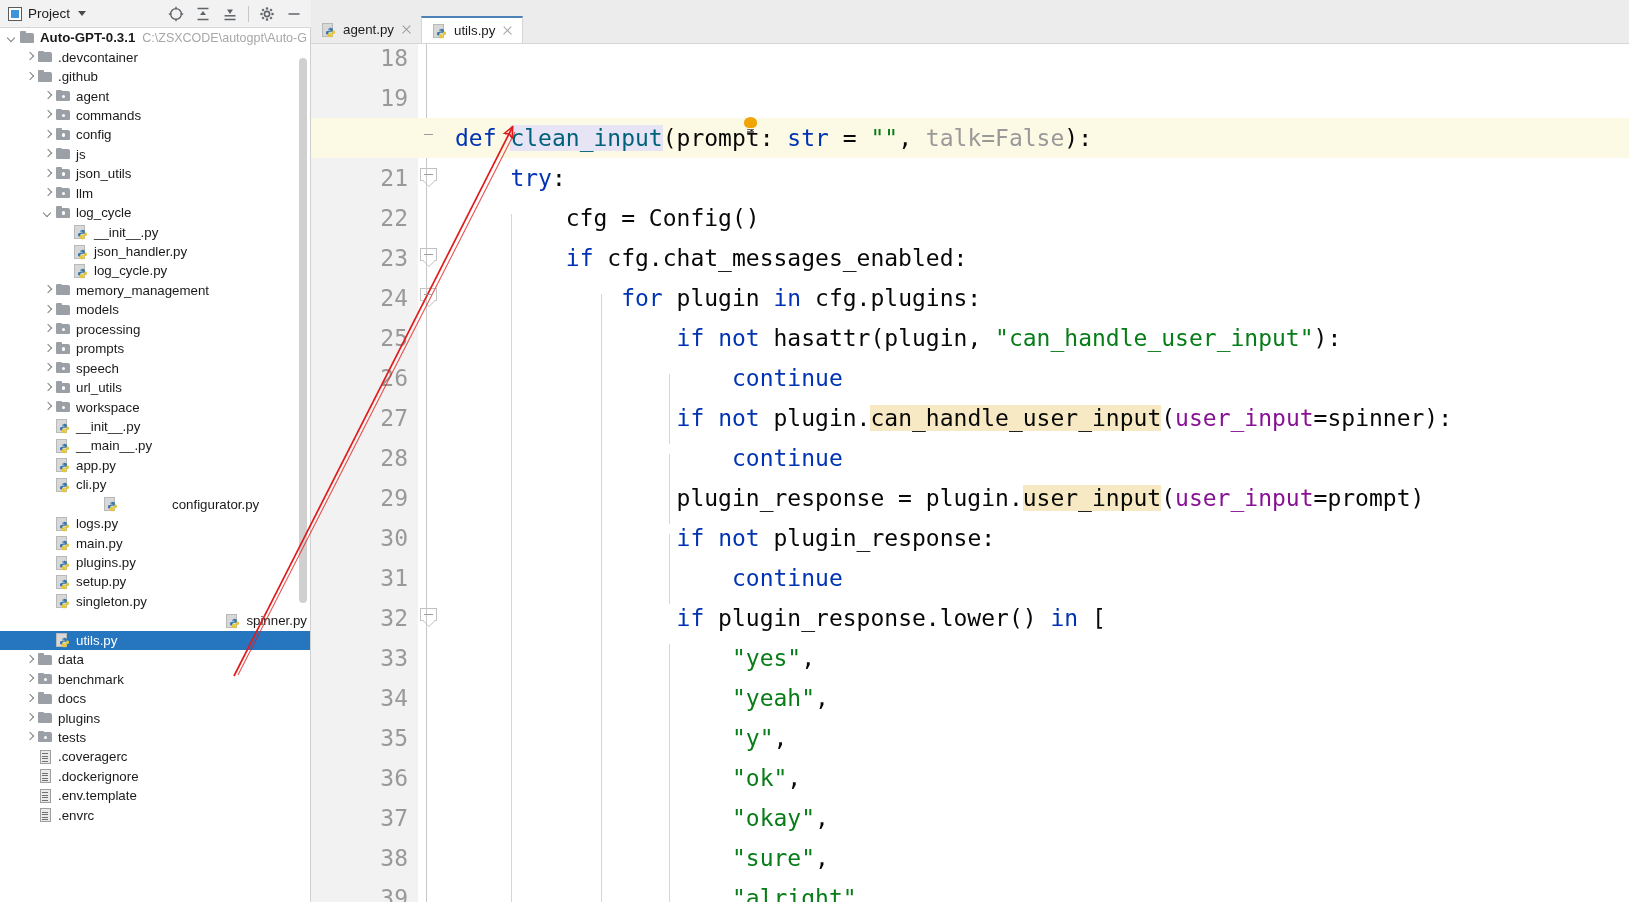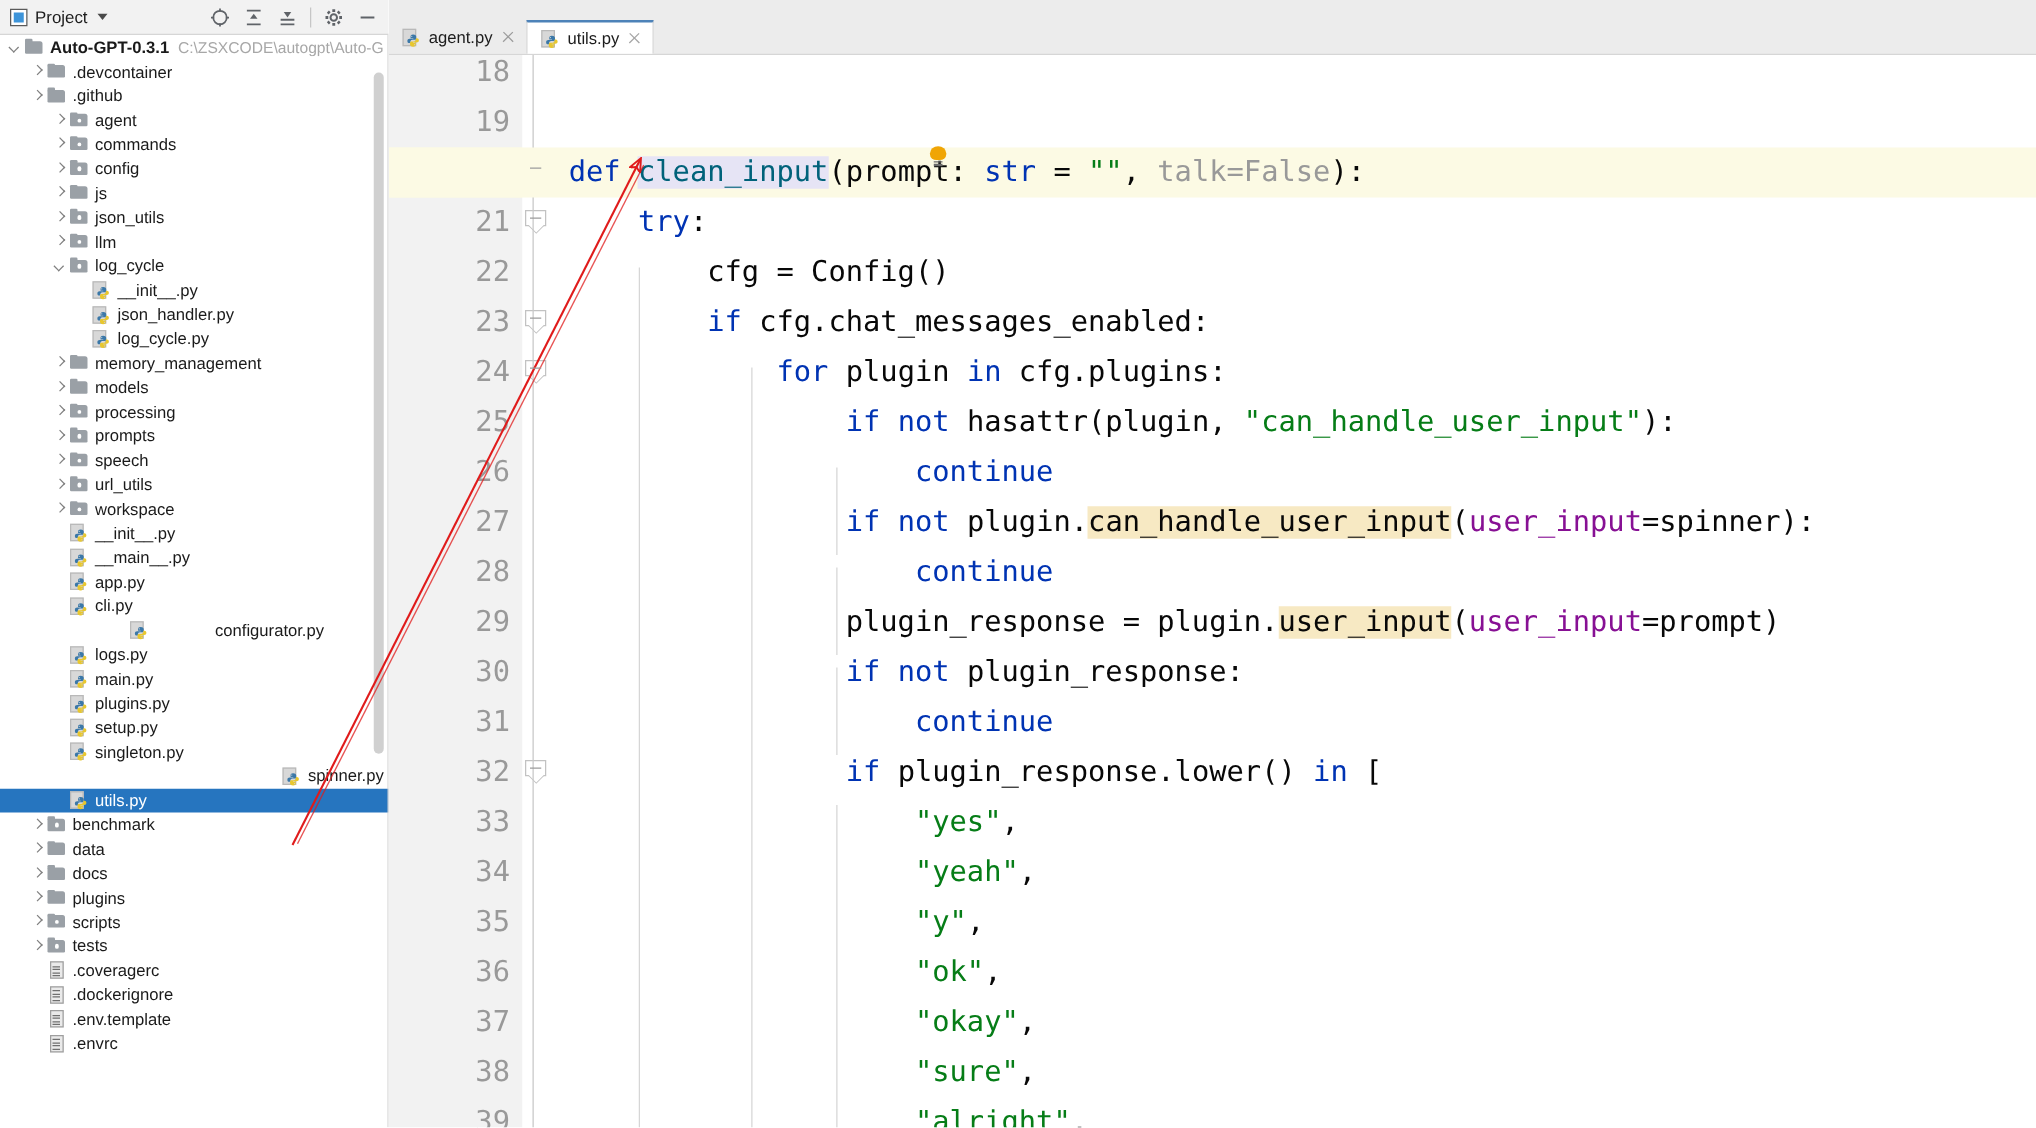--- a/index.html
+++ b/index.html
@@ -717,46 +717,39 @@
             <span class="ico py">
               <svg width="11" height="11" viewBox="0 0 16 16" class="pysnake">
                 <path d="M8 1 C5.4 1 5 2.3 5 3.6 L5 5.1 L8.2 5.1 L8.2 5.7 L3.9 5.7 C2.4 5.7 1.3 6.6 1.3 8.3 C1.3 10 2.3 10.9 3.5 10.9 L4.8 10.9 L4.8 9.2 C4.8 7.9 5.9 6.9 7.2 6.9 L10 6.9 C11 6.9 11.6 6.2 11.6 5.2 L11.6 3.6 C11.6 2.3 10.7 1 8 1 Z M6.4 2.3 C6.8 2.3 7.1 2.6 7.1 3 C7.1 3.4 6.8 3.7 6.4 3.7 C6 3.7 5.7 3.4 5.7 3 C5.7 2.6 6 2.3 6.4 2.3 Z" fill="#3b78a8"></path>
                 <path d="M8 15 C10.6 15 11 13.7 11 12.4 L11 10.9 L7.8 10.9 L7.8 10.3 L12.1 10.3 C13.6 10.3 14.7 9.4 14.7 7.7 C14.7 6 13.7 5.1 12.5 5.1 L11.2 5.1 L11.2 6.8 C11.2 8.1 10.1 9.1 8.8 9.1 L6 9.1 C5 9.1 4.4 9.8 4.4 10.8 L4.4 12.4 C4.4 13.7 5.3 15 8 15 Z M9.6 13.7 C9.2 13.7 8.9 13.4 8.9 13 C8.9 12.6 9.2 12.3 9.6 12.3 C10 12.3 10.3 12.6 10.3 13 C10.3 13.4 10 13.7 9.6 13.7 Z" fill="#e8c72e"></path>
               </svg>
             </span>
             <span class="label">utils.py</span>
           </div>
           <div class="row" style="padding-left: 24px;">
             <span class="arrow right"></span>
-            <span class="ico folder folder-src">
-              <span class="dot"></span>
-            </span>
-            <span class="label">benchmark</span>
-          </div>
-          <div class="row" style="padding-left: 24px;">
-            <span class="arrow right"></span>
             <span class="ico folder"></span>
             <span class="label">data</span>
           </div>
           <div class="row" style="padding-left: 24px;">
             <span class="arrow right"></span>
+            <span class="ico folder folder-src">
+              <span class="dot"></span>
+            </span>
+            <span class="label">benchmark</span>
+          </div>
+          <div class="row" style="padding-left: 24px;">
+            <span class="arrow right"></span>
             <span class="ico folder"></span>
             <span class="label">docs</span>
           </div>
           <div class="row" style="padding-left: 24px;">
             <span class="arrow right"></span>
             <span class="ico folder"></span>
             <span class="label">plugins</span>
-          </div>
-          <div class="row" style="padding-left: 24px;">
-            <span class="arrow right"></span>
-            <span class="ico folder folder-src">
-              <span class="dot"></span>
-            </span>
-            <span class="label">scripts</span>
           </div>
           <div class="row" style="padding-left: 24px;">
             <span class="arrow right"></span>
             <span class="ico folder folder-src">
               <span class="dot"></span>
             </span>
             <span class="label">tests</span>
           </div>
           <div class="row" style="padding-left: 24px;">
             <span class="arrow none"></span>

